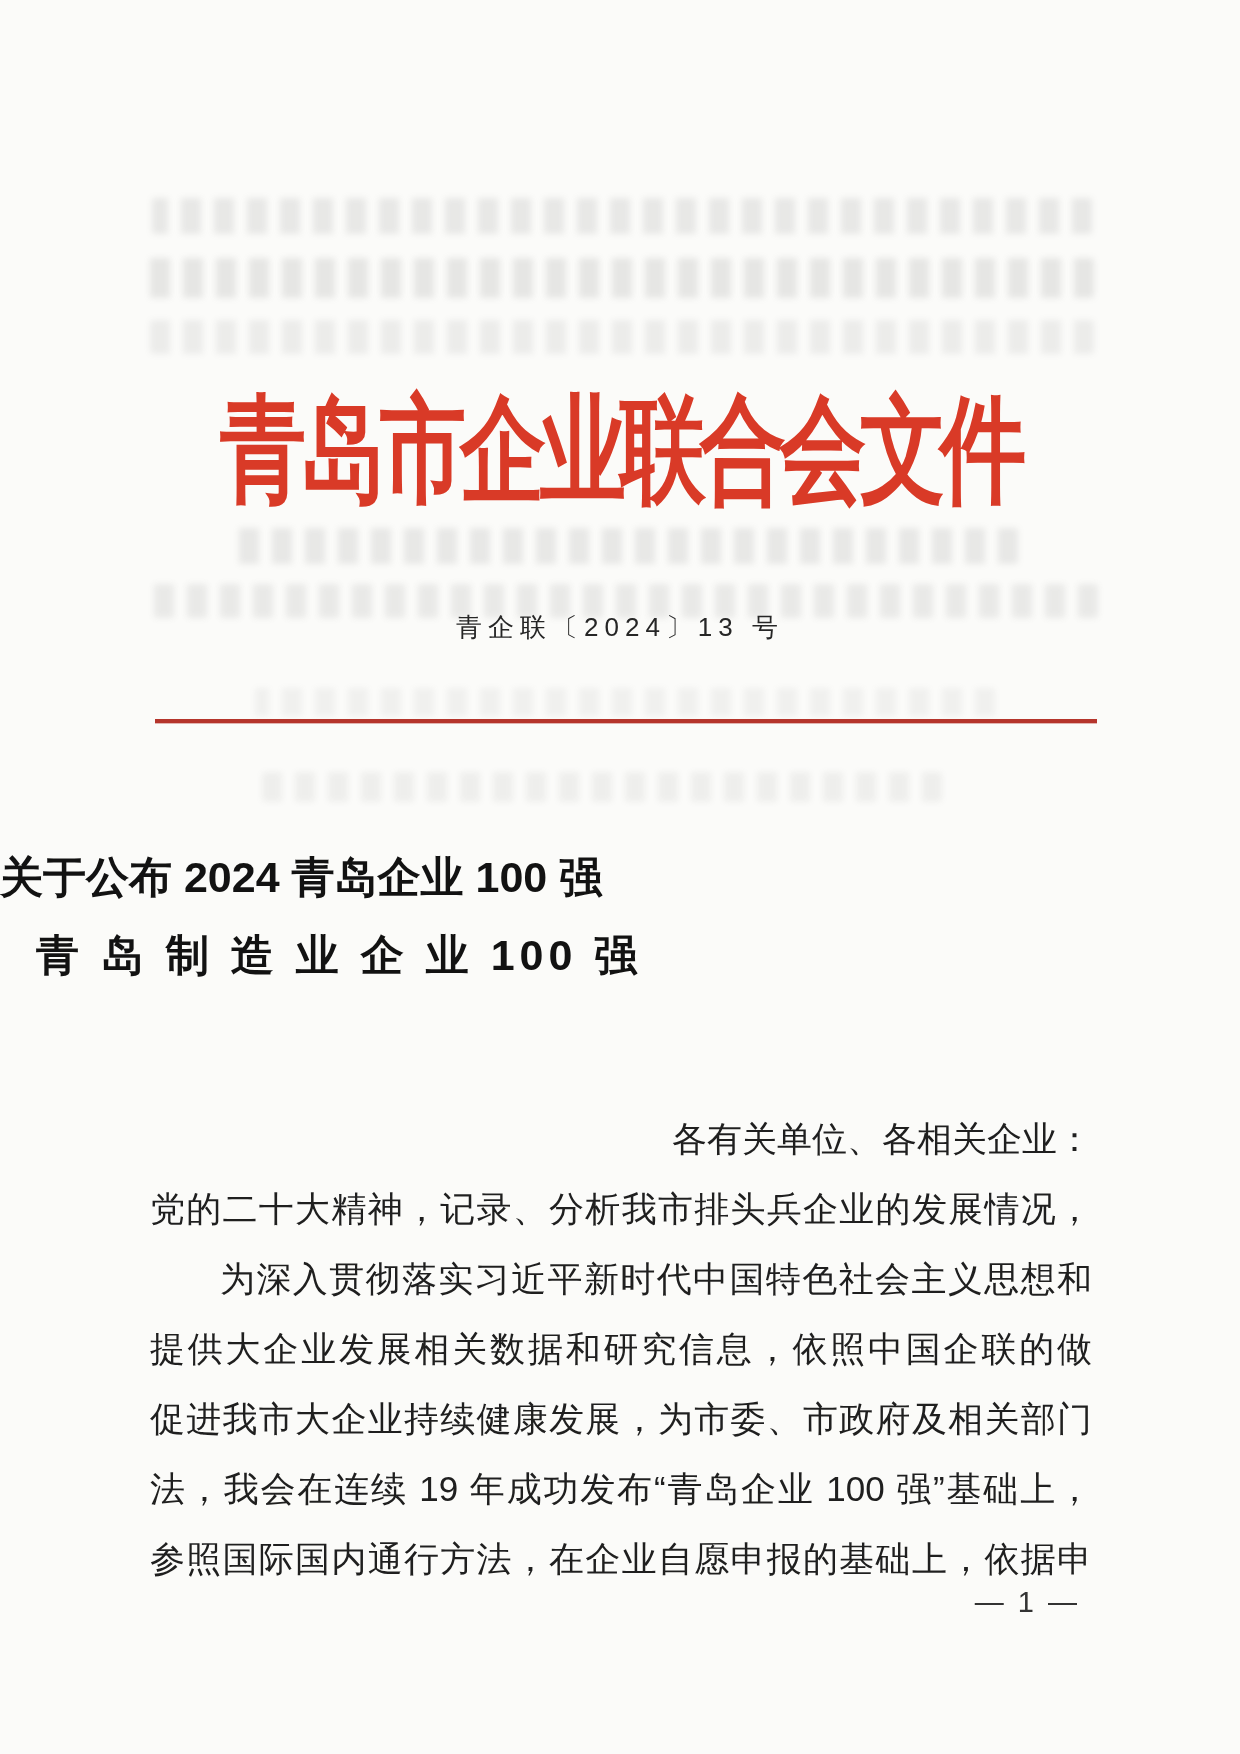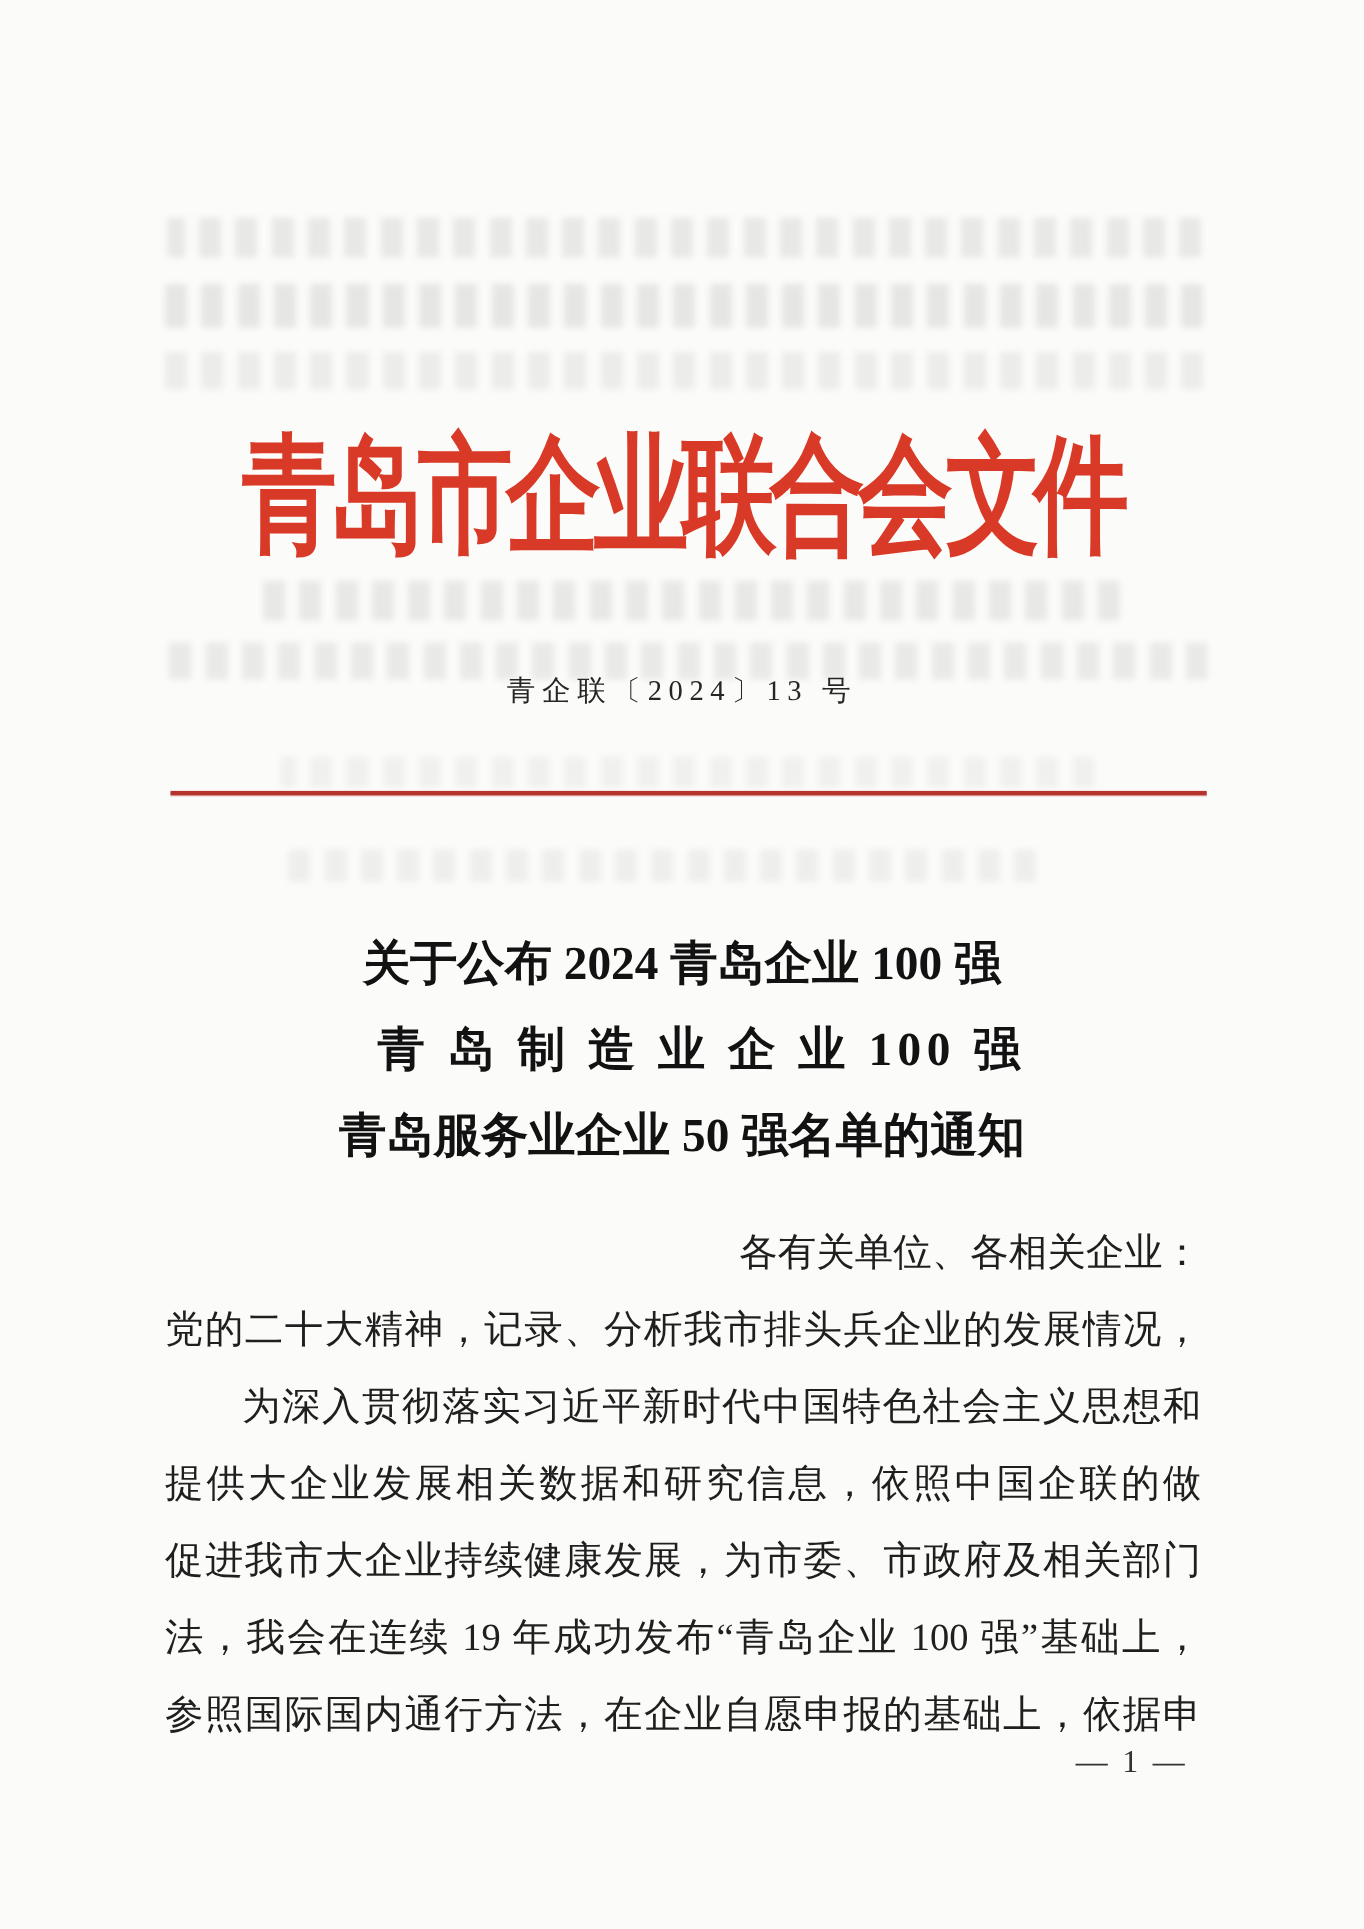--- a/index.html
+++ b/index.html
@@ -3,21 +3,21 @@
 <meta charset="utf-8">
 <style>
   html, body { margin: 0; padding: 0; background: #e8e8e6; }
   .page {
     position: relative;
     width: 1240px;
     height: 1754px;
     margin: 0 auto;
     background: #fbfbf9;
     overflow: hidden;
-    font-family: Liberation Serif, serif;
+    font-family: Liberation Sans, sans-serif;
   }
 
   
   .ghost-row {
     position: absolute;
     background: repeating-linear-gradient(90deg,
       rgba(125,125,125,0.30) 0px, rgba(125,125,125,0.30) 20px,
       rgba(125,125,125,0.00) 20px, rgba(125,125,125,0.00) 33px);
     filter: blur(3px);
     border-radius: 3px;
@@ -58,21 +58,20 @@
     height: 4px;
     background: #b5352c;
     box-shadow: 0 1px 0 rgba(181,53,44,0.35);
   }
 
   .title-block {
     position: absolute;
     top: 838px;
     left: 0;
     width: 100%;
-    text-align: center;
     color: #121212;
     font-weight: 700;
     font-size: 43px;
     line-height: 78px;
   }
   .title-line { white-space: nowrap; }
   .title-line.spaced { letter-spacing: 5px; padding-left: 36px; }
 
   .body-block {
     position: absolute;
@@ -116,21 +115,20 @@
 
   <div class="masthead">青岛市企业联合会文件</div>
 
   <div class="doc-number">青企联〔2024〕13 号</div>
 
   <div class="red-rule"></div>
 
   <div class="title-block">
     <div class="title-line">关于公布 2024 青岛企业 100 强</div>
     <div class="title-line spaced">青 岛 制 造 业 企 业 100 强</div>
-    <div class="title-line">青岛服务业企业 50 强名单的通知</div>
   </div>
 
   <div class="body-block">
     <div class="salutation">各有关单位、各相关企业：</div>
     <div class="para-line">党的二十大精神，记录、分析我市排头兵企业的发展情况，</div>
     <div class="para-line first">为深入贯彻落实习近平新时代中国特色社会主义思想和</div>
     <div class="para-line">提供大企业发展相关数据和研究信息，依照中国企联的做</div>
     <div class="para-line">促进我市大企业持续健康发展，为市委、市政府及相关部门</div>
     <div class="para-line">法，我会在连续 19 年成功发布“青岛企业 100 强”基础上，</div>
     <div class="para-line">参照国际国内通行方法，在企业自愿申报的基础上，依据申</div>

